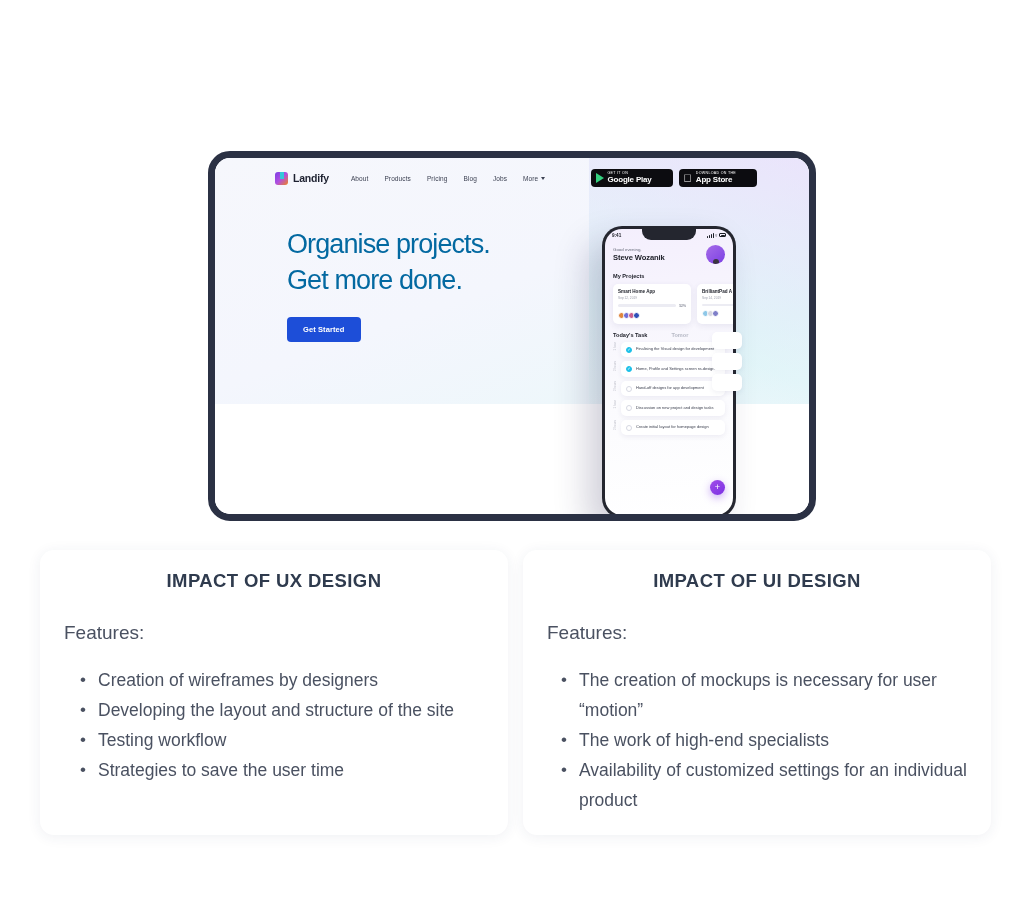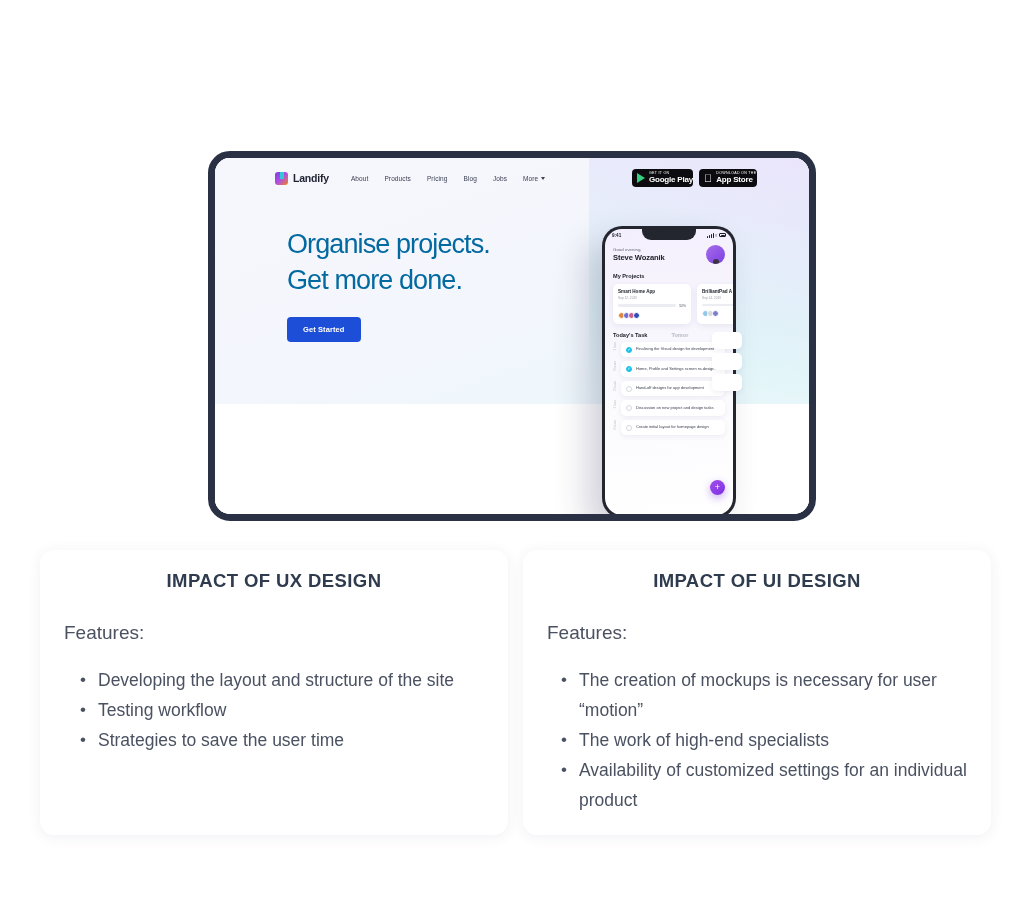--- a/index.html
+++ b/index.html
@@ -58,21 +58,21 @@
     width: 608px;
     height: 370px;
     border: 7px solid #2b3144;
     border-radius: 22px;
     background: #ffffff;
     overflow: hidden;
   }
   .device-screen {
     position: absolute;
     inset: 0;
-    border-radius: 4px;
+    border-radius: 15px;
     overflow: hidden;
     background: #ffffff;
   }
   .hero-bg {
     position: absolute;
     left: 0; top: 0;
     width: 100%;
     height: 297px;
     background: linear-gradient(160deg,#f6f7fc 0%, #f4f6fd 45%, #eef7fb 72%, #f7f9fd 100%);
   }
@@ -137,22 +137,23 @@
     margin-left: auto;
     display: flex;
     gap: 6px;
   }
   .badge {
     display: flex;
     align-items: center;
     gap: 4px;
     background: #0c0c10;
     border-radius: 4px;
-    padding: 3px 0 3px 5px;
+    padding: 3px 21px 3px 5px;
     min-width: 58px;
+    justify-content: flex-end;
   }
   .badge-text { display: flex; flex-direction: column; line-height: 1; }
   .badge-top {
     font-size: 3.6px;
     color: #ffffff;
     letter-spacing: .3px;
     text-transform: uppercase;
   }
   .badge-main {
     font-size: 8px;
@@ -532,20 +533,21 @@
           <span class="ghost-card"></span>
         </div>
       </div>
     </div>
   </div>
 
   <div class="card left">
     <div class="card-title">IMPACT OF UX DESIGN</div>
     <div class="card-sub">Features:</div>
     <ul class="bullets">
+      <li>Creation of wireframes by designers</li>
       <li>Developing the layout and structure of the site</li>
       <li>Testing workflow</li>
       <li>Strategies to save the user time</li>
     </ul>
   </div>
 
   <div class="card right">
     <div class="card-title">IMPACT OF UI DESIGN</div>
     <div class="card-sub">Features:</div>
     <ul class="bullets">

